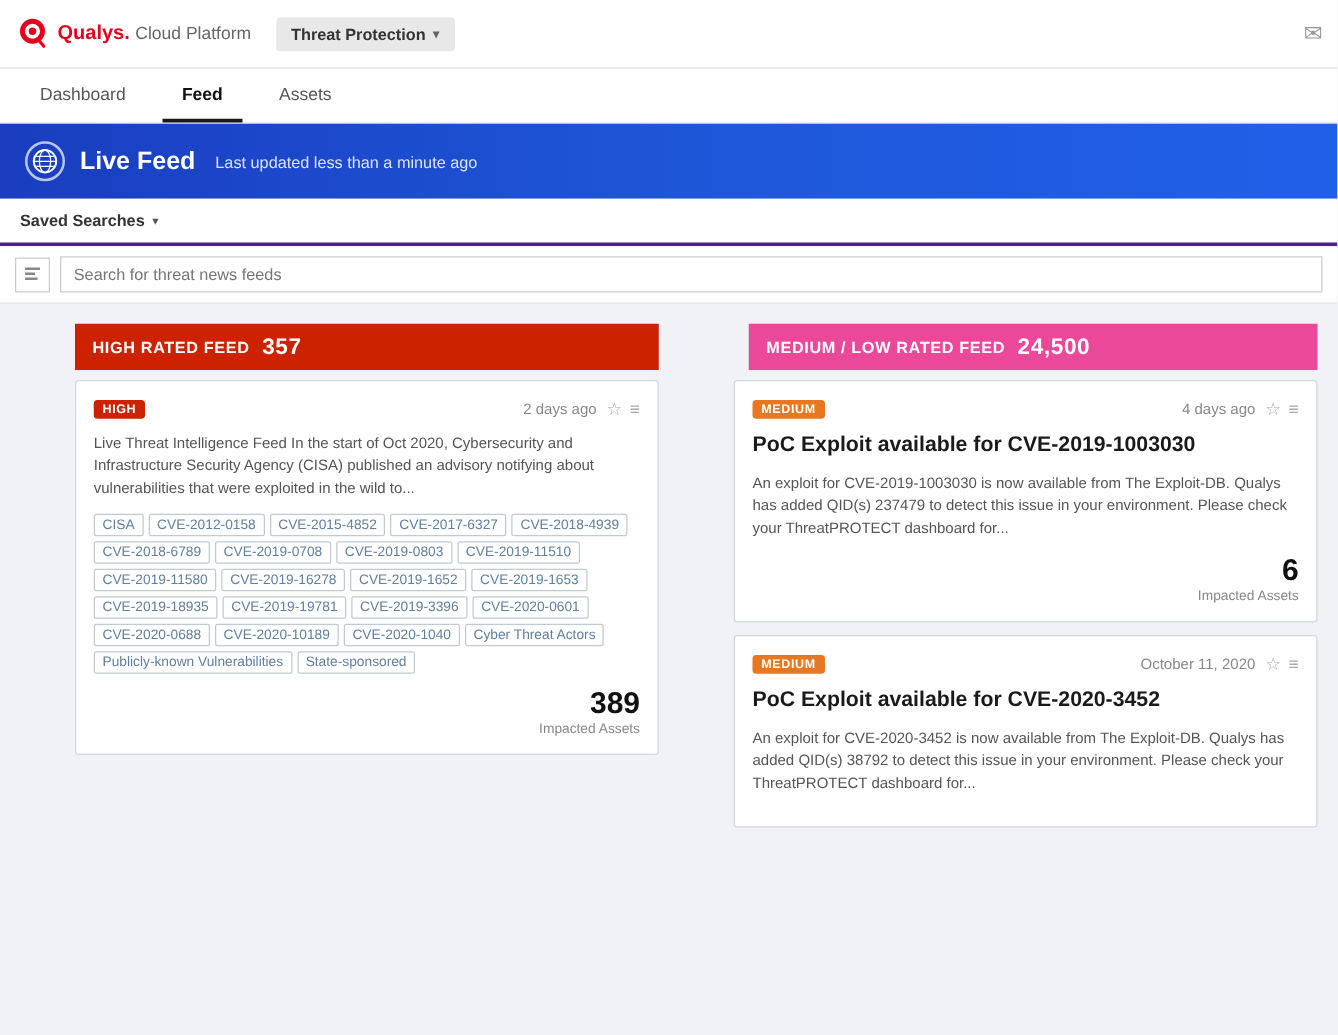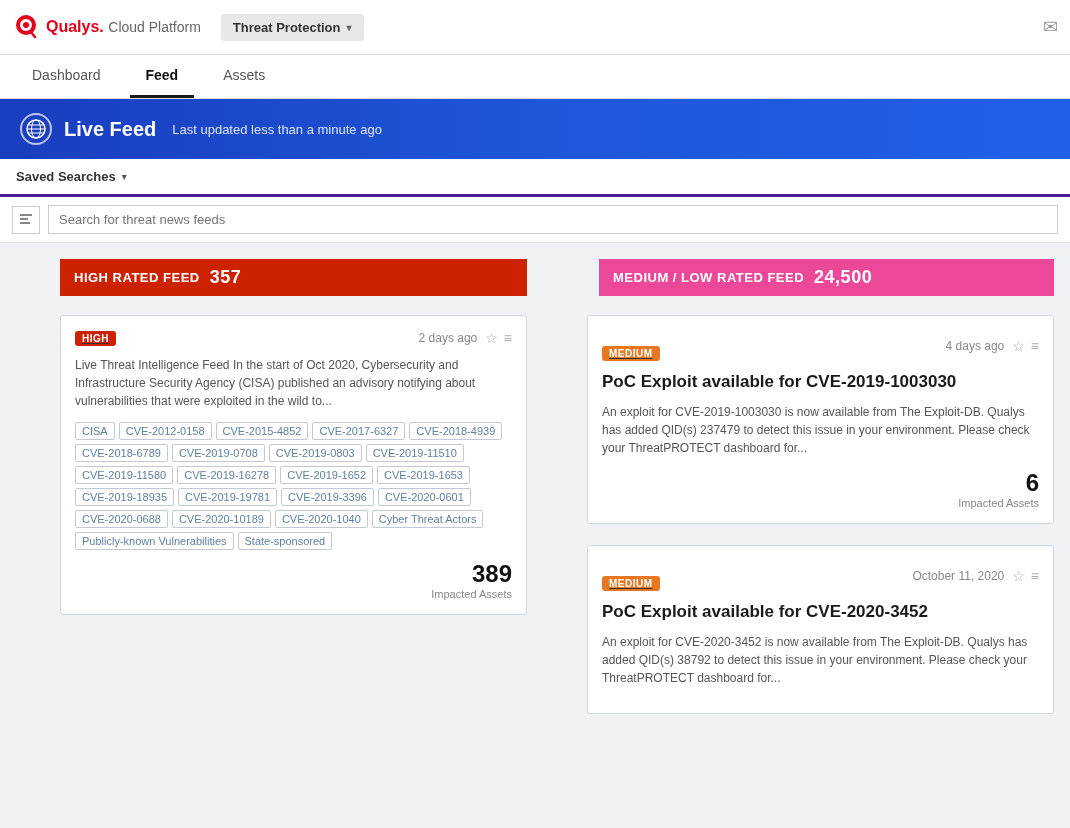--- a/index.html
+++ b/index.html
@@ -35,43 +35,43 @@
 
     
     .search-box { background: #fff; padding: 8px 12px; border-bottom: 1px solid #e0e0e0; display: flex; align-items: center; gap: 8px; }
     .search-icon-box { width: 28px; height: 28px; border: 1px solid #ccc; display: flex; align-items: center; justify-content: center; color: #888; font-size: 12px; }
     .search-input { flex: 1; border: 1px solid #ccc; padding: 6px 10px; font-size: 13px; color: #888; outline: none; }
 
     
     .feeds-container { padding: 16px; display: grid; grid-template-columns: 1fr 1fr; gap: 16px; }
 
     
-    .feed-column { display: flex; flex-direction: column; gap: 11px; padding-left: 44px; }
+    .feed-column { display: flex; flex-direction: column; gap: 0; padding-left: 44px; }
 
     
     .feed-header-high { background: #cc2200; color: #fff; padding: 8px 14px; display: flex; align-items: center; gap: 10px; font-size: 13px; font-weight: 700; letter-spacing: 0.5px; margin-bottom: 8px; }
     .feed-header-medium { background: #ec4899; color: #fff; padding: 8px 14px; display: flex; align-items: center; gap: 10px; font-size: 13px; font-weight: 700; letter-spacing: 0.5px; margin-bottom: 8px; margin-left: 12px; }
     .feed-header-count { font-size: 18px; font-weight: 700; }
 
     
     .feed-card { background: #fff; border: 1px solid #d0d8e0; border-radius: 3px; padding: 14px; margin-bottom: 10px; }
     .card-meta { display: flex; align-items: center; justify-content: space-between; margin-bottom: 10px; }
     .badge-high { background: #cc2200; color: #fff; font-size: 10px; font-weight: 700; padding: 2px 7px; border-radius: 3px; letter-spacing: 0.5px; }
-    .badge-medium { background: #e87722; color: #fff; font-size: 10px; font-weight: 700; padding: 2px 7px; border-radius: 3px; letter-spacing: 0.5px; margin-top: 16px; }
+    .badge-medium { background: #e87722; color: #fff; font-size: 10px; font-weight: 700; padding: 2px 7px; border-radius: 3px; letter-spacing: 0.5px; }
     .card-date { color: #888; font-size: 12px; margin-left: auto; }
     .card-actions { display: flex; gap: 6px; margin-left: 8px; color: #aaa; font-size: 14px; cursor: pointer; }
     .card-title { font-size: 17px; font-weight: 700; color: #1a1a1a; line-height: 1.3; margin-bottom: 10px; }
     .card-desc { font-size: 12px; color: #555; line-height: 1.5; margin-bottom: 12px; }
     .card-tags { display: flex; flex-wrap: wrap; gap: 4px; margin-bottom: 10px; }
     .card-tag { background: transparent; border: 1px solid #c0cad5; color: #6080a0; font-size: 11px; padding: 2px 6px; border-radius: 2px; cursor: pointer; }
     .card-assets { display: flex; flex-direction: column; align-items: flex-end; margin-top: 4px; }
     .card-assets-count { font-size: 24px; font-weight: 700; color: #111; }
     .card-assets-label { font-size: 11px; color: #888; }
 
-    .card-meta-row { display: flex; align-items: center; text-decoration: underline; }
+    .card-meta-row { display: flex; align-items: center; }
   </style>
 </head>
 <body>
 
 <div class="top-bar">
   <div class="logo-area">
 
     <svg class="logo-icon" viewBox="0 0 28 28" xmlns="http://www.w3.org/2000/svg">
       <circle cx="14" cy="12" r="10" fill="#e4001b"></circle>
       <circle cx="14" cy="12" r="6" fill="white"></circle>

